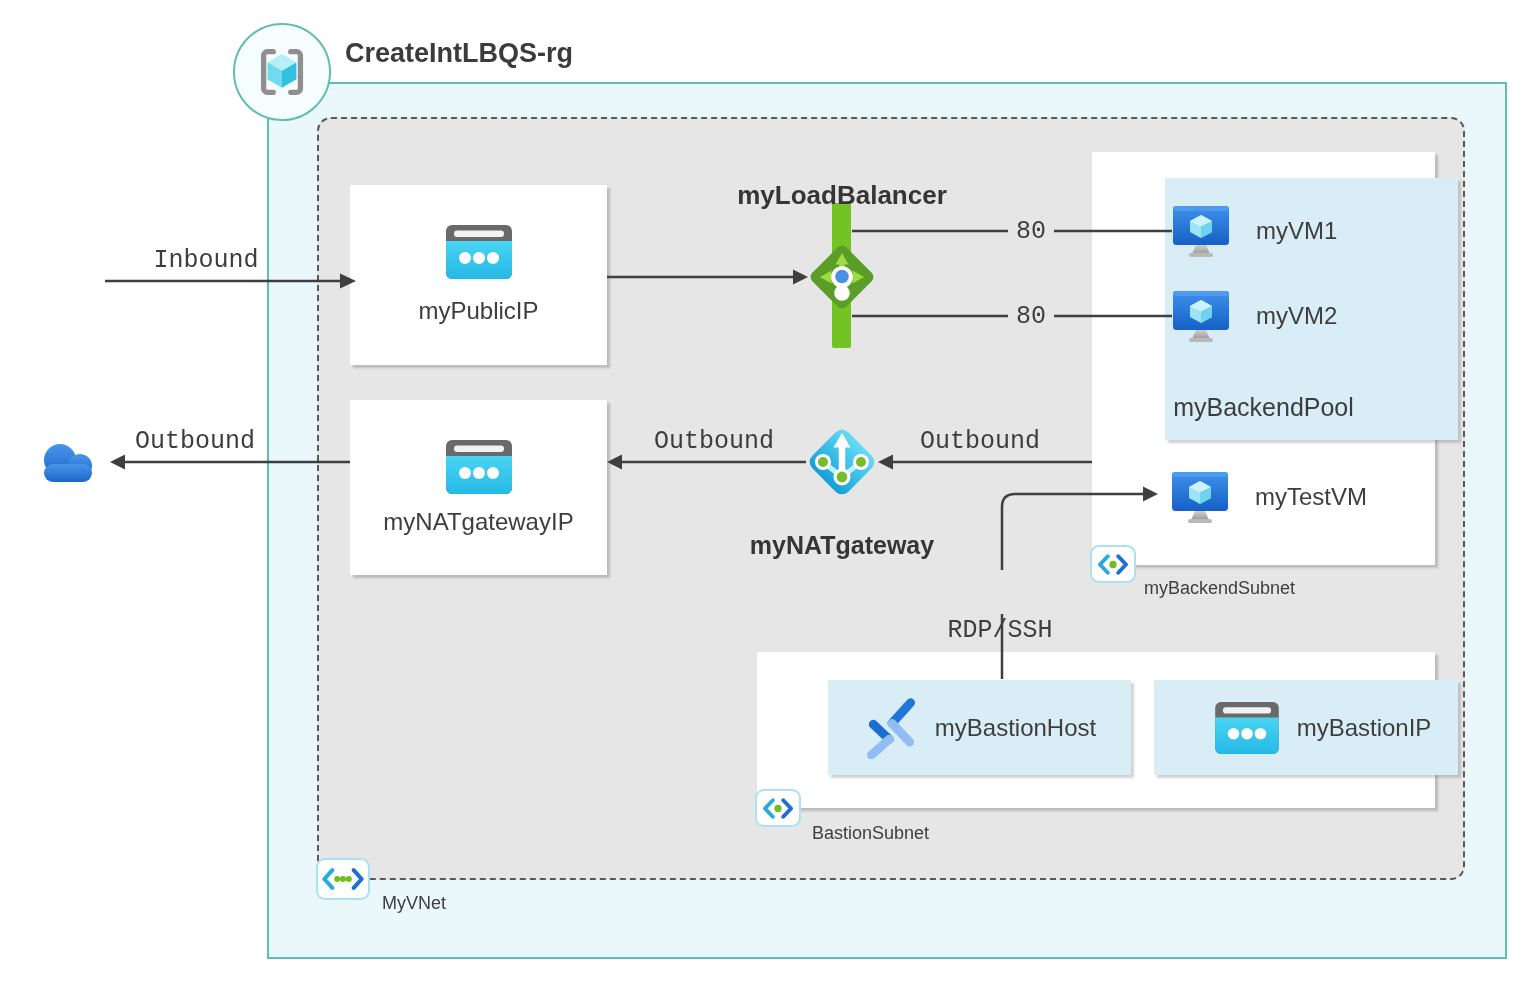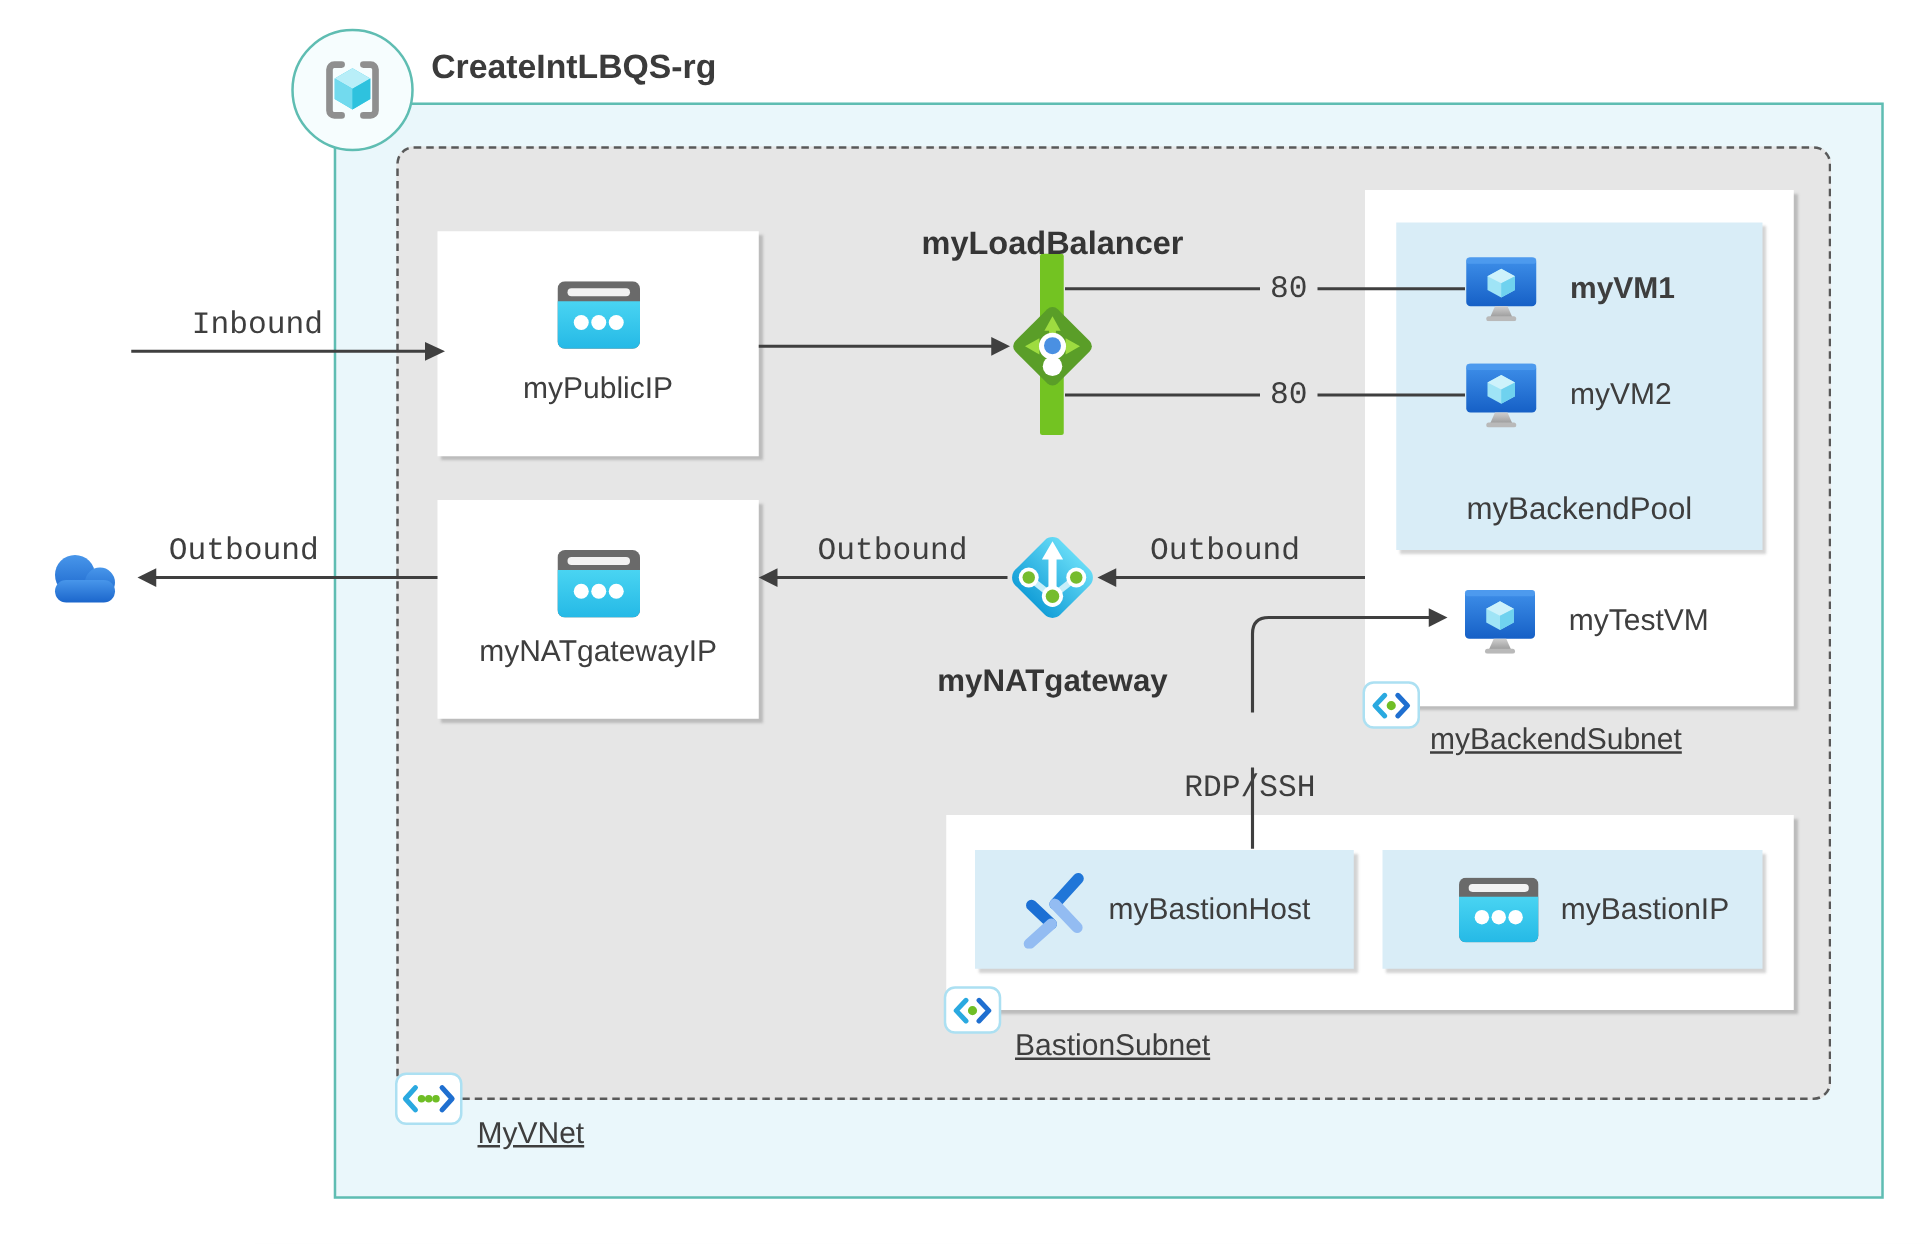--- a/index.html
+++ b/index.html
@@ -42,51 +42,52 @@
     display:flex; flex-direction:column; align-items:center; justify-content:center; gap:14px;
   }
   .card-publicip   { left:350px; top:185px; width:257px; height:180px;gap:18px; }
   .card-natgwip    { left:350px; top:400px; width:257px; height:175px; }
   .card-backendsub { left:1092px; top:152px; width:343px; height:413px; }
   .card-bastionsub { left:757px;  top:652px; width:678px; height:156px; }
 
   .pool-box {
     background:#d9edf7; box-shadow:3px 3px 2px rgba(110,110,110,0.3);
     z-index:4;
+    margin-left:48px;
   }
   .pool-backend { left:1117px; top:178px; width:293px; height:262px; }
   .box-bastionhost { left:780px;  top:680px; width:303px; height:95px;
     display:flex; align-items:center; justify-content:center; gap:16px; }
   .box-bastionip   { left:1106px; top:680px; width:304px; height:95px;
     display:flex; align-items:center; justify-content:center; gap:18px;padding-left:34px; }
 
   
   .node-label { font-size:24px; color:#3e3e3e; }
   .flow-label { font-size:25px; color:#3e3e3e; z-index:7; transform:translate(-50%,-50%); white-space:nowrap;font-family:Liberation Mono, monospace; }
   .bold-title { font-size:25px; font-weight:bold; color:#353535; z-index:7; transform:translate(-50%,-50%); white-space:nowrap;margin-top:20px; }
-  .tag-label  { font-size:24px; color:#3e3e3e; z-index:7; white-space:nowrap;text-decoration:underline; }
+  .tag-label  { font-size:18px; color:#3e3e3e; z-index:7; white-space:nowrap; }
 
   .lb-title   { left:842px; top:175px; font-size:26px; }
   .nat-title  { left:842px; top:525px; }
   .lbl-inbound       { left:206px;  top:260px; }
   .lbl-outbound-l    { left:195px;  top:441px; }
   .lbl-outbound-m    { left:714px;  top:441px; }
   .lbl-outbound-r    { left:980px;  top:441px; }
   .lbl-port1         { left:1031px; top:231px; }
   .lbl-port2         { left:1031px; top:316px; }
   .lbl-rdp           { left:1000px; top:592px;margin-top:38px; }
 
   .lbl-backendpool   { left:1117px; top:393px; width:293px; text-align:center; font-size:25px; z-index:6; }
   .lbl-backendsubnet { left:1144px; top:578px; }
   .lbl-bastionsubnet { left:812px;  top:823px; }
   .lbl-myvnet        { left:382px;  top:893px; }
 
   
   .vm-row { display:flex; align-items:center; gap:26px; z-index:6; }
-  .row-vm1    { left:1172px; top:205px;font-weight:bold; }
+  .row-vm1    { left:1172px; top:205px; }
   .row-vm2    { left:1172px; top:290px; }
   .row-testvm { left:1171px; top:471px; }
 
   
   .tag-icon {
     background:#ffffff; border:2px solid #ace0f2; border-radius:9px;
     display:flex; align-items:center; justify-content:center;
     z-index:8;
   }
   .tag-backendsubnet { left:1090px; top:545px; width:46px; height:38px; }

